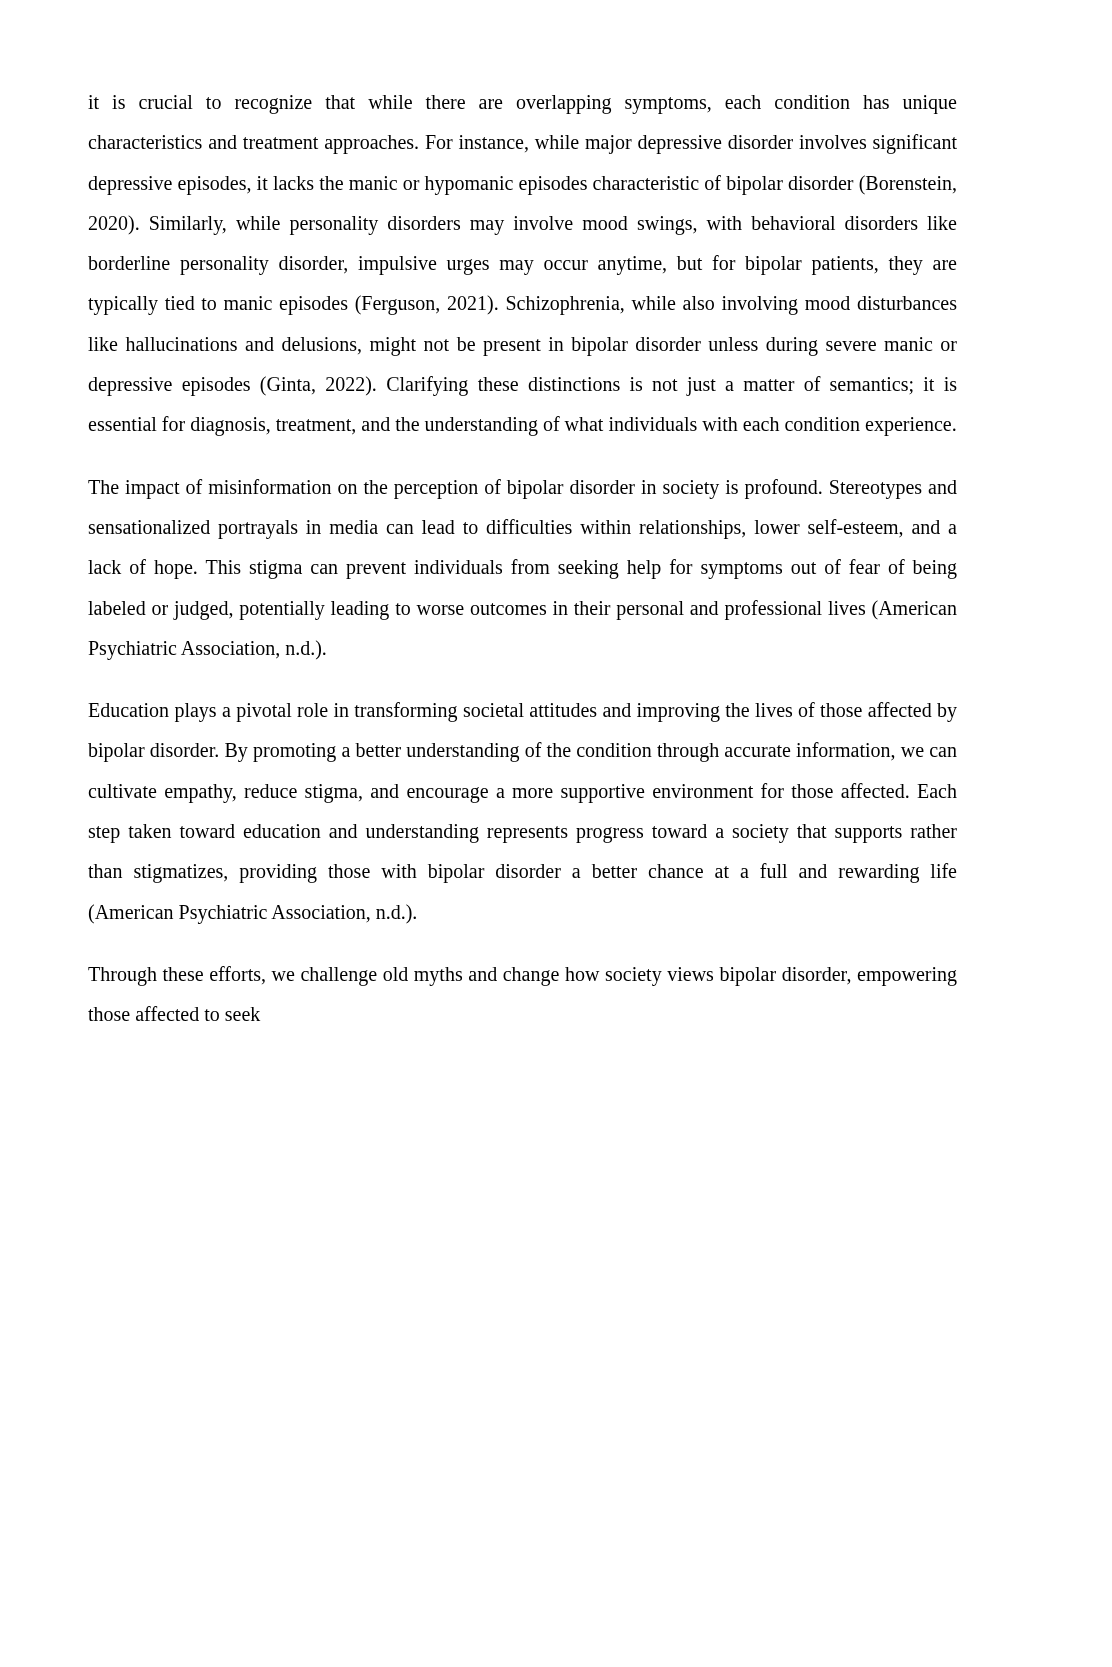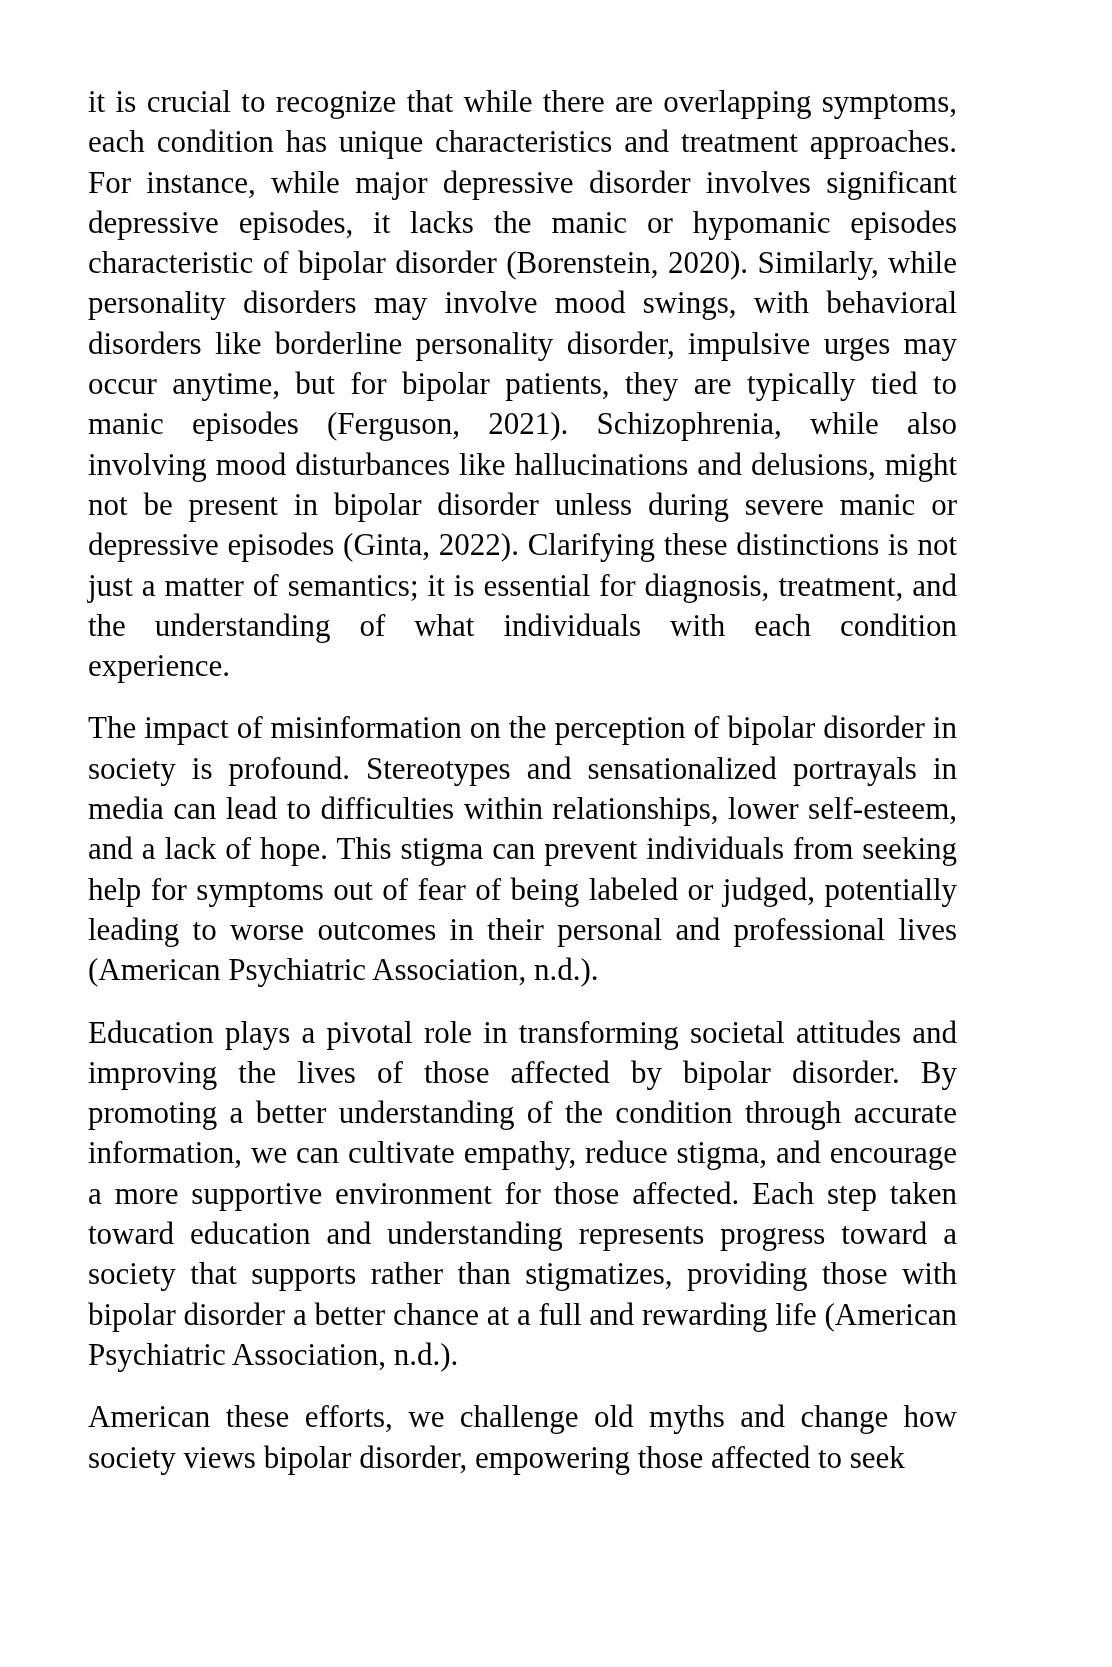--- a/index.html
+++ b/index.html
@@ -16,21 +16,21 @@
     overflow: hidden;
   }
   .text-column {
     position: absolute;
     left: 88px;
     top: 82px;
     width: 869px;
   }
   .doc-paragraph {
     font-family: "Liberation Serif", "DejaVu Serif", serif;
-    font-size: 31px;
+    font-size: 20px;
     line-height: 40.3px;
     color: #000000;
     text-align: justify;
     text-justify: inter-word;
     margin: 0 0 22px 0;
     hyphens: manual;
     -webkit-hyphens: manual;
     word-spacing: 0px;
   }
   .doc-paragraph:last-child {
@@ -46,16 +46,16 @@
 
 <div class="page">
   <div class="text-column">
 
     <p class="doc-paragraph">it is crucial to recognize that while there are overlapping symptoms, each condition has unique characteristics and treatment approaches. For instance, while major depressive disorder involves significant depressive episodes, it lacks the manic or hypomanic episodes characteristic of bipolar disorder (Borenstein, 2020). Similarly, while personality disorders may involve mood swings, with behavioral disorders like borderline personality disorder, impulsive urges may occur anytime, but for bipolar patients, they are typically tied to manic episodes (Ferguson, 2021). Schizophrenia, while also involving mood disturbances like hallucinations and delusions, might not be present in bipolar disorder unless during severe manic or depressive episodes (Ginta, 2022). Clarifying these distinctions is not just a matter of semantics; it is essential for diagnosis, treatment, and the understanding of what individuals with each condition experience.</p>
 
     <p class="doc-paragraph">The impact of misinformation on the perception of bipolar disorder in society is profound. Stereotypes and sensationalized portrayals in media can lead to difficulties within relationships, lower self-esteem, and a lack of hope. This stigma can prevent individuals from seeking help for symptoms out of fear of being labeled or judged, potentially leading to worse outcomes in their personal and professional lives (American Psychiatric Association, n.d.).</p>
 
     <p class="doc-paragraph">Education plays a pivotal role in transforming societal attitudes and improving the lives of those affected by bipolar disorder. By promoting a better understanding of the condition through accurate information, we can cultivate empathy, reduce stigma, and encourage a more supportive environment for those affected. Each step taken toward education and understanding represents progress toward a society that supports rather than stigmatizes, providing those with bipolar disorder a better chance at a full and rewarding life (American Psychiatric Association, n.d.).</p>
 
-    <p class="doc-paragraph clipped">American these efforts, we challenge old myths and change how society views bipolar disorder, empowering those affected to seek</p>
+    <p class="doc-paragraph clipped">Through these efforts, we challenge old myths and change how society views bipolar disorder, empowering those affected to seek</p>
 
   </div>
 </div>
 
 </body></html>

